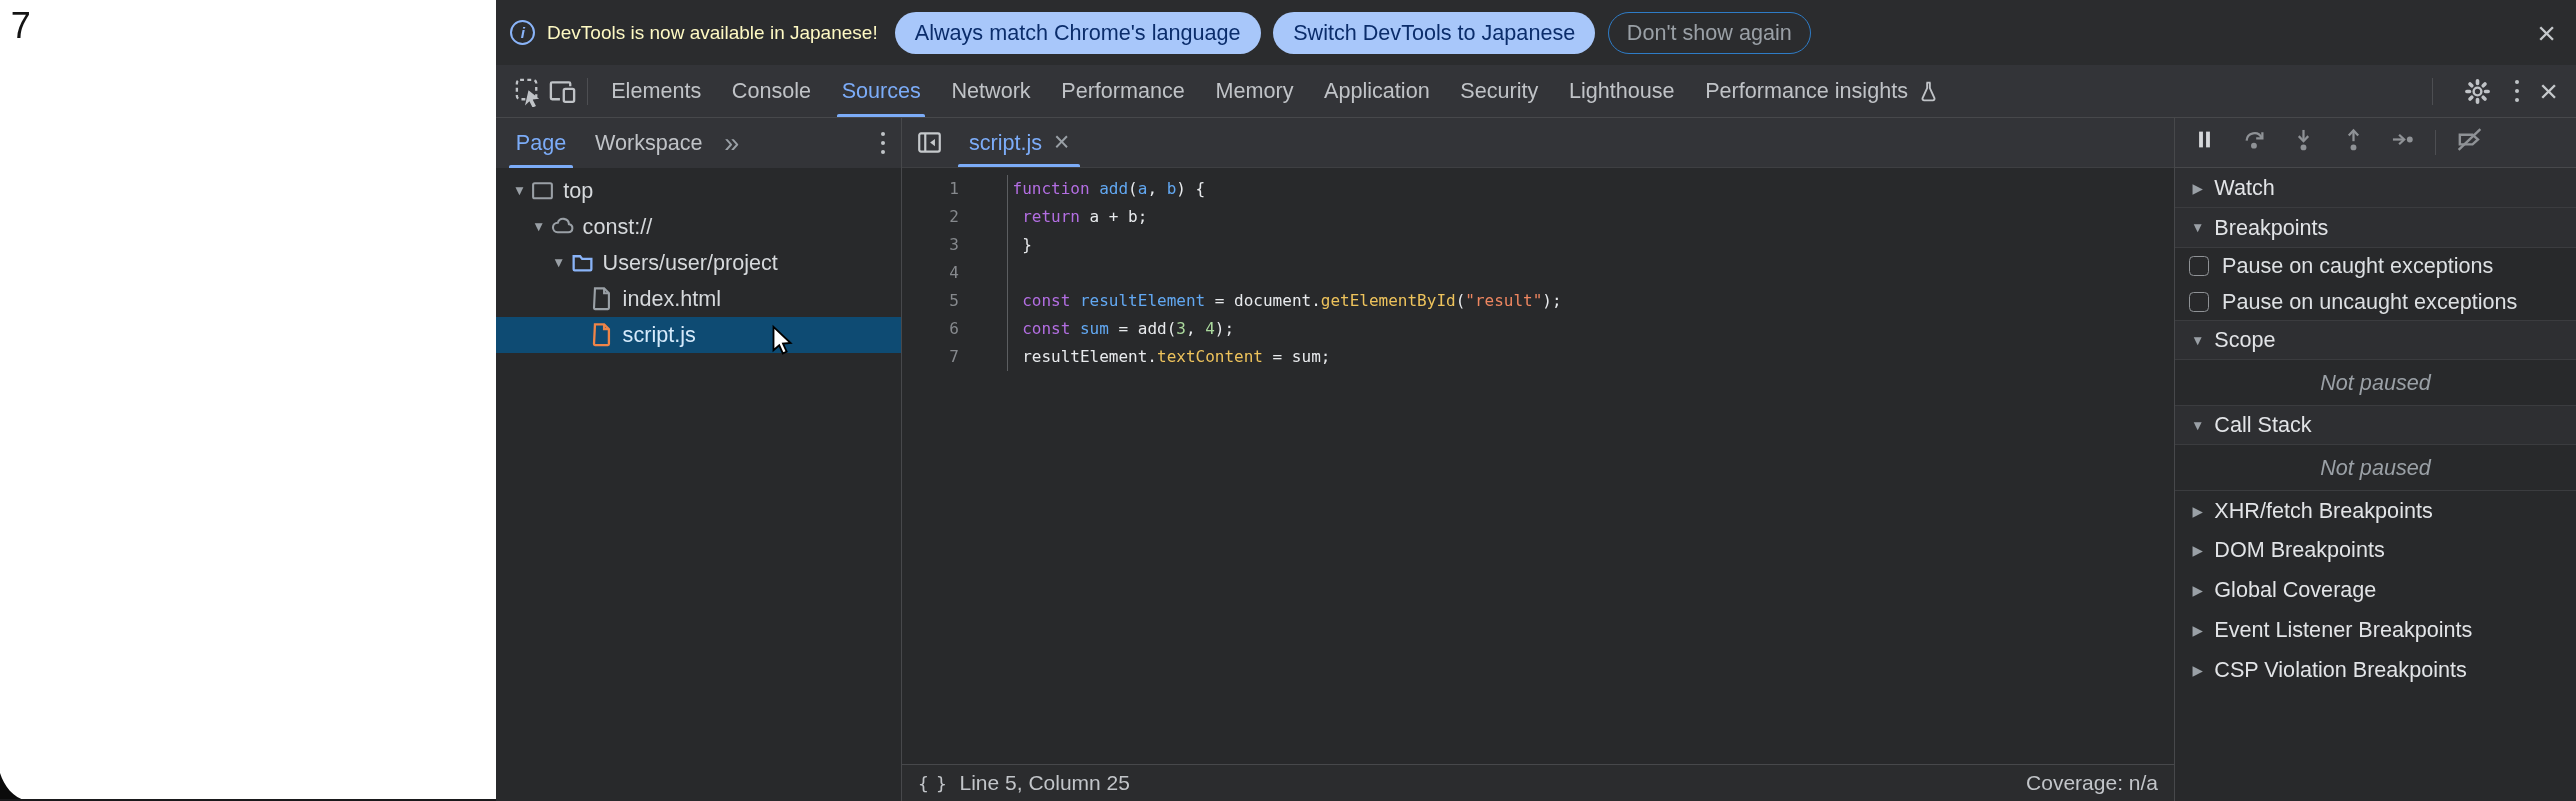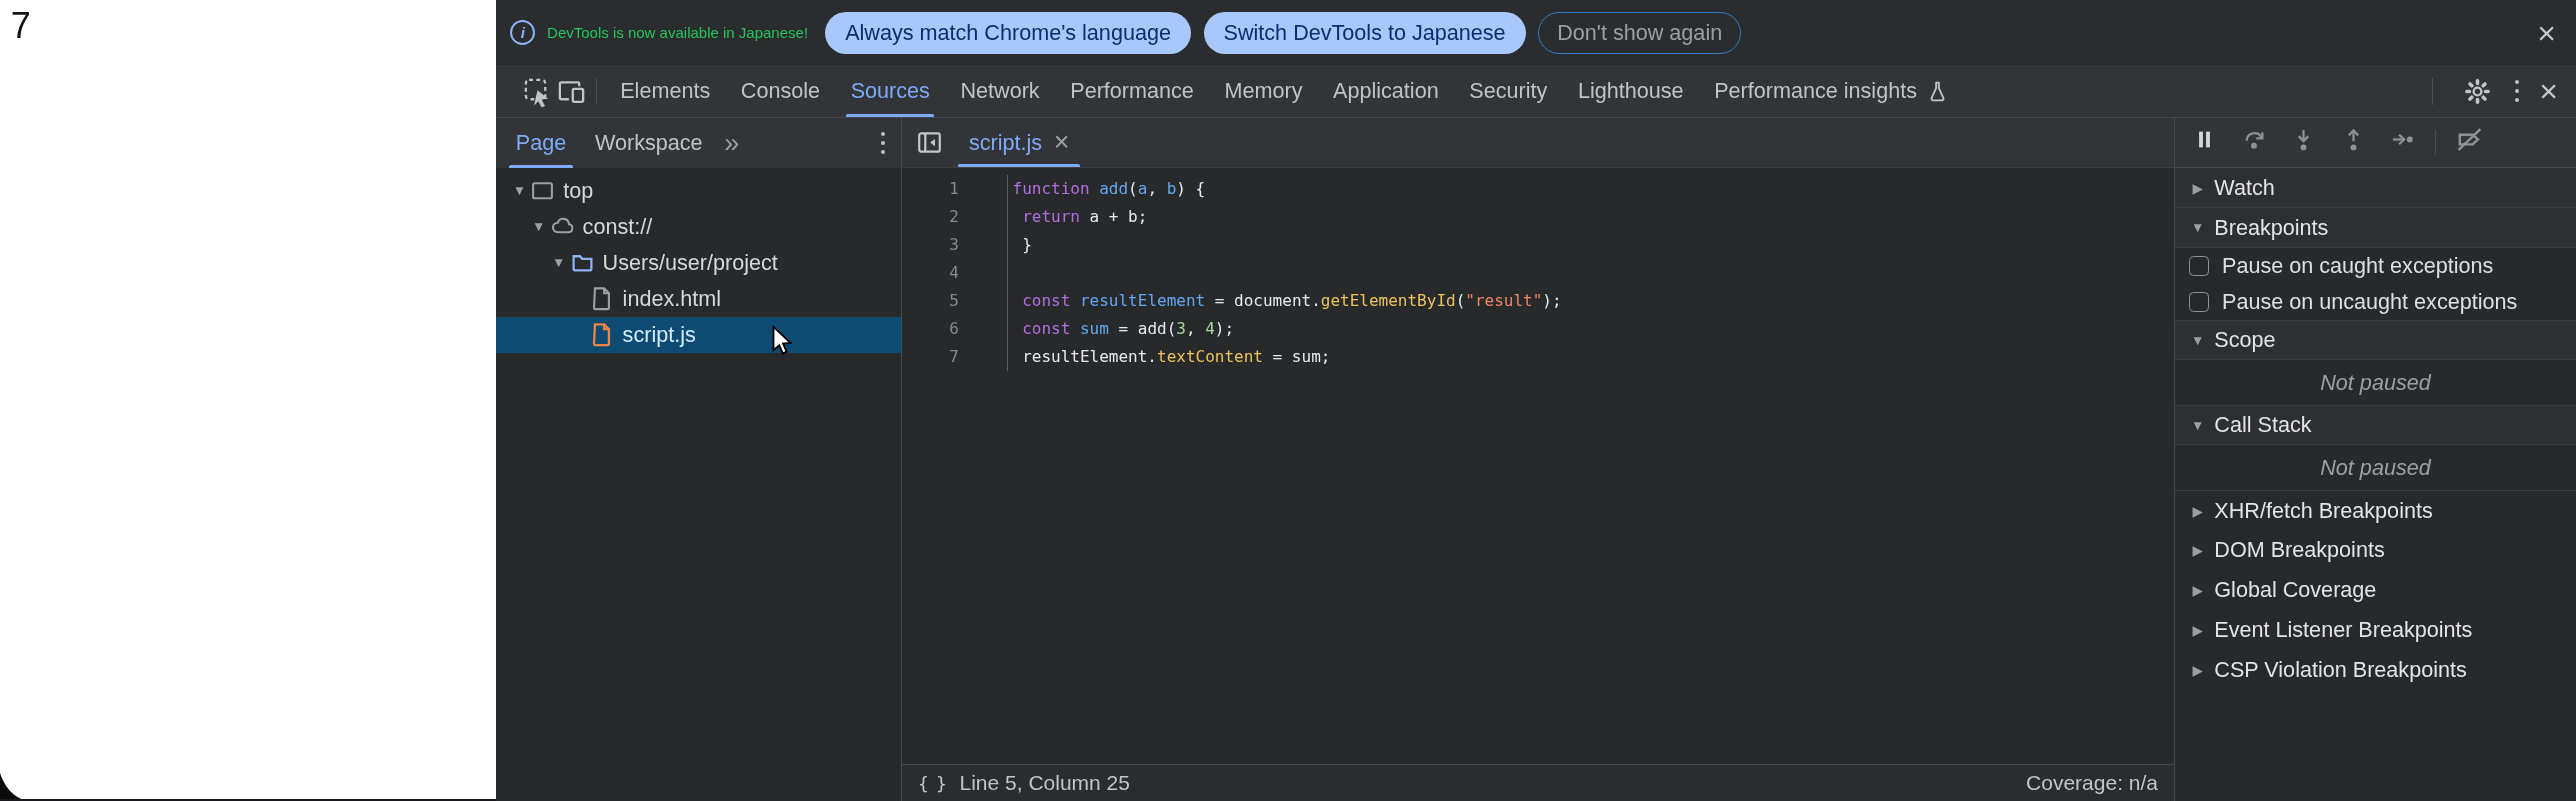--- a/index.html
+++ b/index.html
@@ -16,30 +16,30 @@
   
   .devtools { position:absolute; left:496px; top:0; width:2080px; height:801px;
               background:#28292b; color:#d6d9dc; display:flex; flex-direction:column; }
 
   
   .banner { height:65px; flex-shrink:0; display:flex; align-items:center; gap:11.7px;
             padding:0 20px 0 14.4px; background:#2b2c2e; }
   .info-icon { width:25px; height:25px; flex-shrink:0; border:2.3px solid #8ab4f8; border-radius:50%;
                color:#8ab4f8; font-size:15.3px; font-weight:bold; display:flex; align-items:center;
                justify-content:center; font-style:italic; }
-  .banner-msg { font-size:15px; color:#22c55e; margin-right:5.4px; white-space:nowrap; }
+  .banner-msg { font-size:19px; color:#fef9c3; margin-right:5.4px; white-space:nowrap; }
   .pill { border:none; font-family:inherit; font-size:21.6px; border-radius:22.5px; padding:8px 20px;
           white-space:nowrap; cursor:default; }
   .pill.filled { background:#a8c7fa; color:#0b2d6b; }
   .pill.outline { background:transparent; color:#9aa0a6; border:1.8px solid #2e7cc7; padding:6.3px 18px; }
   .banner-close { margin-left:auto; font-size:32px; line-height:1; color:#c6c9cc; }
 
   
   .toolbar { height:53px; flex-shrink:0; display:flex; align-items:center;
-             background:#333438; border-bottom:0.9px solid #47484b; padding-left:24px; }
+             background:#333438; border-bottom:0.9px solid #47484b; padding-left:15px; }
   .tbicon { width:34px; height:34px; display:flex; align-items:center; justify-content:center; flex-shrink:0; }
   .tb-divider { width:0.9px; height:27px; background:#4d4e52; margin:0 8px; flex-shrink:0; }
   .tabs { display:flex; height:100%; }
   .tab { position:relative; height:100%; display:flex; align-items:center; padding:0 15.3px;
          font-size:21.6px; color:#c0c3c7; gap:8px; white-space:nowrap; }
   .tab.active { color:#7cacf8; }
   .tab.active::after { content:''; position:absolute; left:10.8px; right:10.8px; bottom:0; height:2.7px;
                        background:#7cacf8; border-radius:1.8px 1.8px 0 0; }
   .tb-right { margin-left:auto; display:flex; align-items:center; gap:20px; padding-right:18px; }
   .glyph-close { font-size:32px; line-height:1; color:#c6c9cc; }

